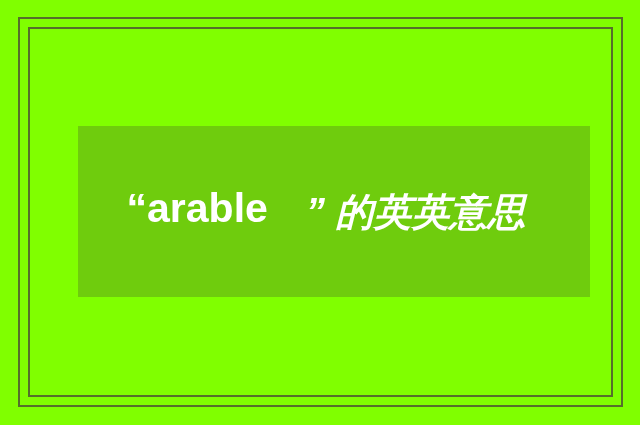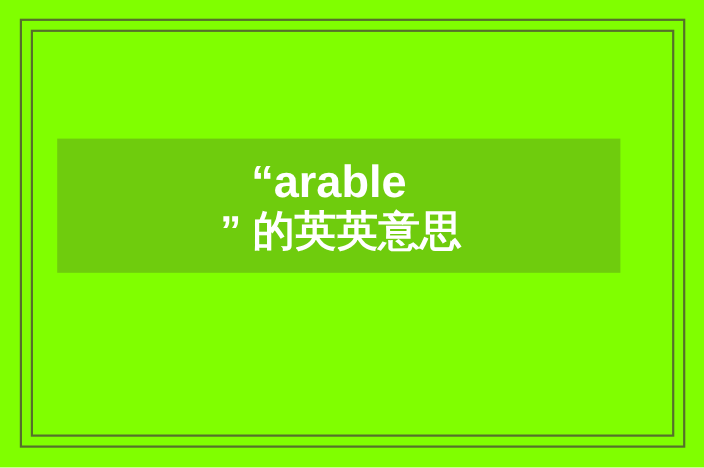--- a/index.html
+++ b/index.html
@@ -38,27 +38,27 @@
   .frame-inner {
     left: 28px;
     top: 27px;
     width: 585px;
     height: 370px;
   }
 
   
   #content-panel {
     position: absolute;
-    left: 52px;
+    left: 78px;
     top: 126px;
     width: 512px;
-    height: 122px;
+    height: 171px;
     background: #6fcc0d;
     display: flex;
-    flex-direction: column;
+    flex-direction: row;
     align-items: center;
     justify-content: center;
   }
 
   .title-line {
     color: #ffffff;
     font-weight: bold;
     white-space: pre;
     text-align: center;
     line-height: 1.0;
@@ -66,22 +66,23 @@
   }
 
   #title-line-1 {
     font-size: 41px;
     margin: 0 0 6px 0;
     padding-right: 18px;
   }
 
   #title-line-2 {
     font-size: 38px;
-    margin: 0;
+    margin: 16px;
     padding-left: 4px;
+    font-style: italic;
   }
 </style>
 </head>
 <body>
 
 <div id="canvas">
 
   <div class="frame frame-outer"></div>
 
   <div class="frame frame-inner"></div>

